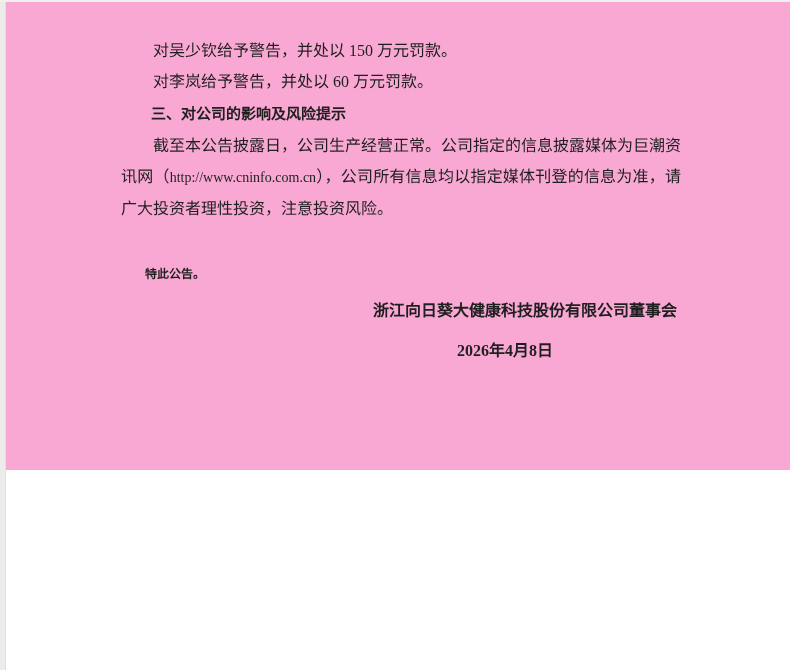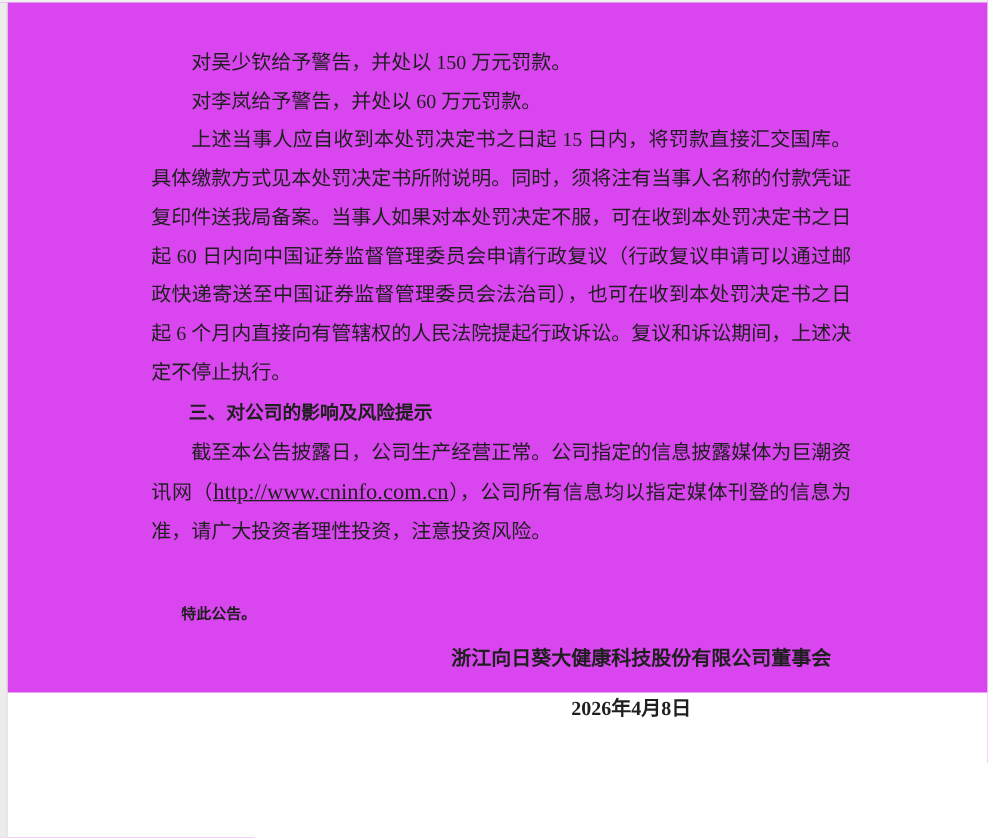--- a/index.html
+++ b/index.html
@@ -6,22 +6,22 @@
     margin: 0;
     padding: 0;
     width: 790px;
     height: 670px;
     overflow: hidden;
     background: #ffffff;
   }
   .page {
     position: relative;
     width: 790px;
-    height: 554px;
-    background: #d946ef;
+    height: 470px;
+    background: #f9a8d4;
     border-top: 2px solid #f0f0ee;
     box-sizing: border-box;
     font-family: "Liberation Serif", "DejaVu Serif", serif;
     color: #1f1f1f;
   }
   .scan-edge {
     position: absolute;
     left: 0;
     top: 0;
     width: 5px;
@@ -38,39 +38,38 @@
   .para {
     margin: 0;
     font-size: 16px;
     line-height: 31px;
     text-align: justify;
     text-justify: inter-ideograph;
     text-indent: 2em;
     word-break: normal;
   }
   .url {
-    font-size: 18px;
-    text-decoration: underline;
+    font-size: 14px;
   }
   .heading {
     margin: 2px 0 0 0;
     font-size: 15px;
     line-height: 31px;
     font-weight: bold;
     text-indent: 2em;
   }
   .closing {
     margin: 35px 0 0 0;
     font-size: 12px;
     line-height: 31px;
     font-weight: bold;
     text-indent: 2em;
   }
   .signature {
-    margin: 5px 16px 0 0;
+    margin: 5px 4px 0 0;
     font-size: 16px;
     line-height: 31px;
     font-weight: bold;
     text-align: right;
   }
   .sign-date {
     margin: 9px 128px 0 0;
     font-size: 16px;
     line-height: 31px;
     font-weight: bold;
@@ -81,21 +80,20 @@
 <body>
 
 <div class="page">
   <div class="scan-edge"></div>
   <div class="content">
 
     <p class="para">对吴少钦给予警告，并处以 150 万元罚款。</p>
 
     <p class="para">对李岚给予警告，并处以 60 万元罚款。</p>
 
-    <p class="para">上述当事人应自收到本处罚决定书之日起 15 日内，将罚款直接汇交国库。具体缴款方式见本处罚决定书所附说明。同时，须将注有当事人名称的付款凭证复印件送我局备案。当事人如果对本处罚决定不服，可在收到本处罚决定书之日起 60 日内向中国证券监督管理委员会申请行政复议（行政复议申请可以通过邮政快递寄送至中国证券监督管理委员会法治司），也可在收到本处罚决定书之日起 6 个月内直接向有管辖权的人民法院提起行政诉讼。复议和诉讼期间，上述决定不停止执行。</p>
 
     <h3 class="heading">三、对公司的影响及风险提示</h3>
 
 
     <p class="para"><span>截至本公告披露日，公司生产经营正常。公司指定的信息披露媒体为巨潮资讯网（</span><span class="url">http://www.cninfo.com.cn</span><span>），公司所有信息均以指定媒体刊登的信息为准，请广大投资者理性投资，注意投资风险。</span></p>
 
     <p class="closing">特此公告。</p>
 
     <p class="signature">浙江向日葵大健康科技股份有限公司董事会</p>
 

